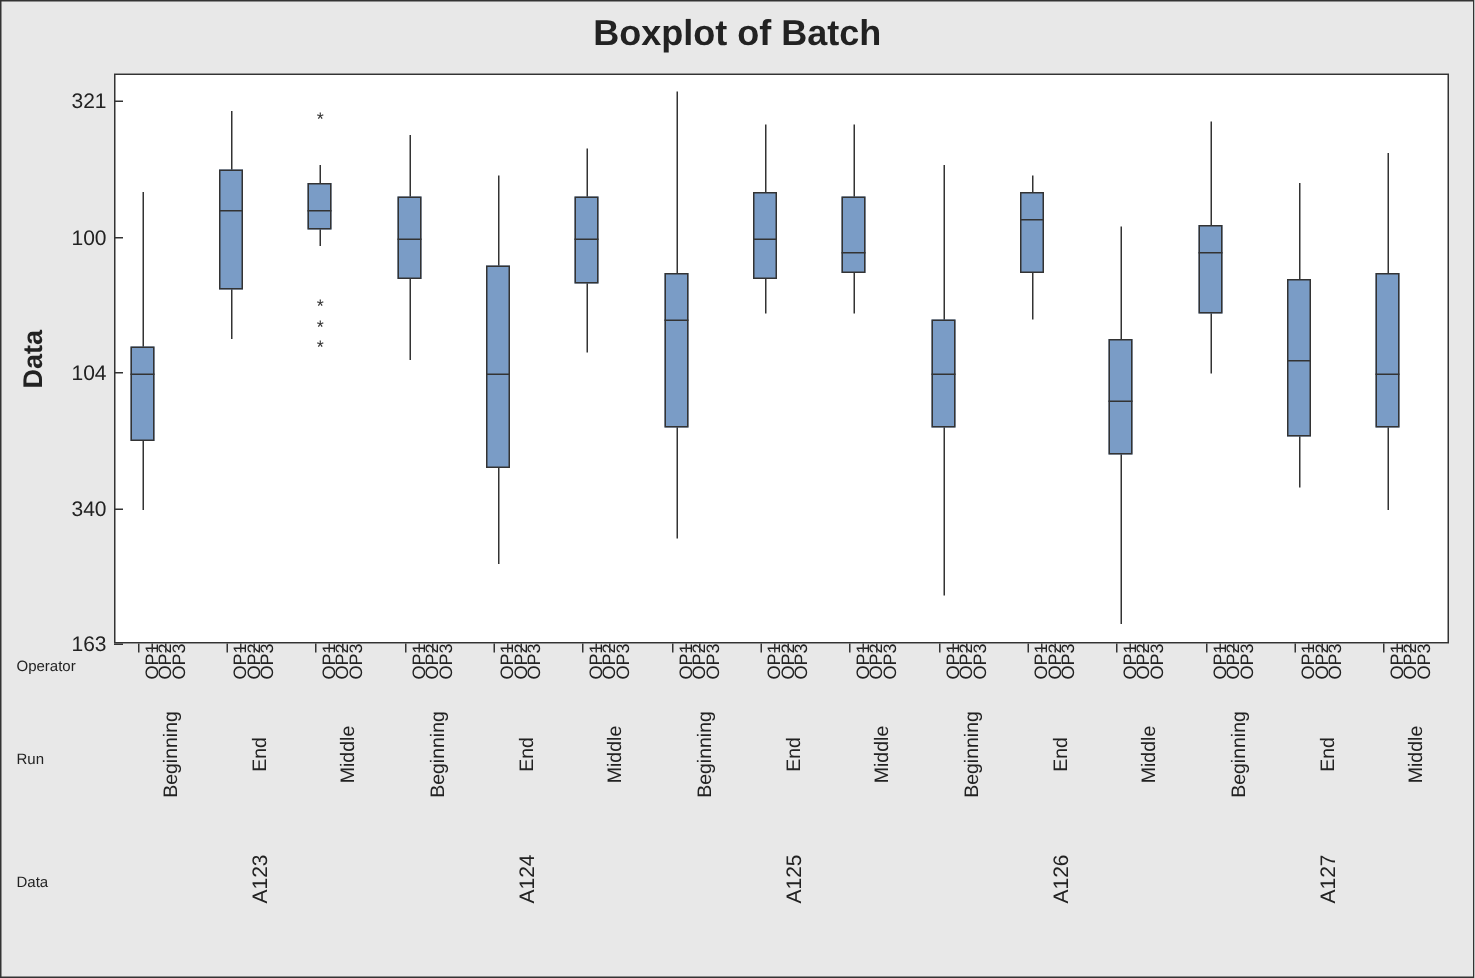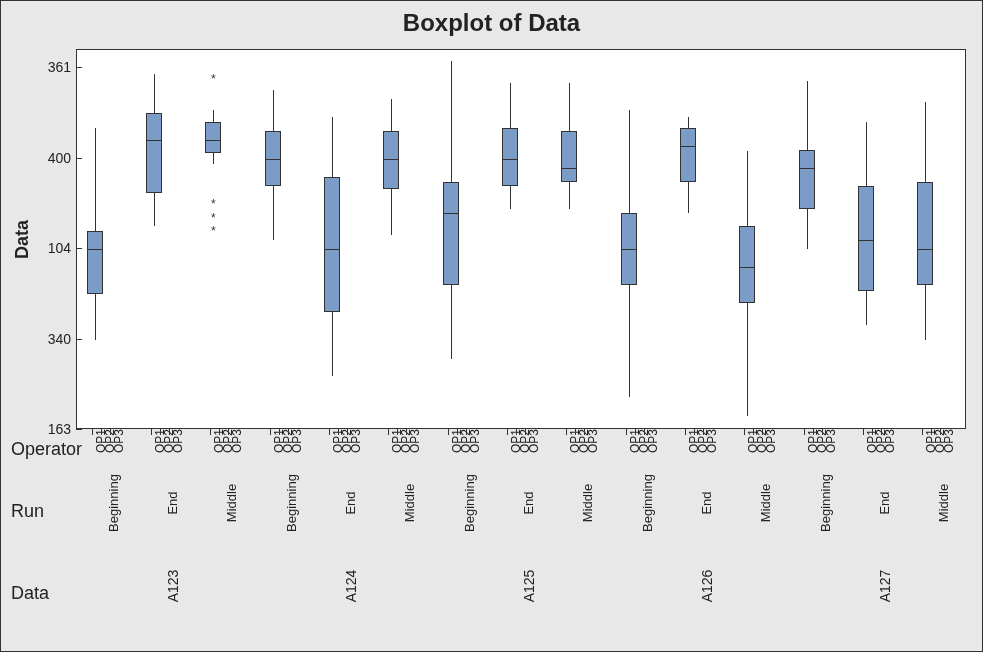--- a/index.html
+++ b/index.html
@@ -106,21 +106,21 @@
     top: 585px;
     font-size: 14px;
     color: #222;
     transform: rotate(-90deg) translate(-50%, 0);
     transform-origin: left top;
     white-space: nowrap;
   }
   .row-label {
     position: absolute;
     left: 10px;
-    font-size: 18px;
+    font-size: 10px;
     color: #222;
   }
   .box {
     position: absolute;
     background: #7a9cc6;
     border: 1px solid #333;
     box-sizing: border-box;
   }
   .whisker {
     position: absolute;
@@ -138,32 +138,32 @@
     line-height: 1;
     color: #333;
     transform: translate(-50%, -50%);
   }
 </style>
 </head>
 <body>
 
 <div class="frame">
 
-  <div class="title">Boxplot of Data</div>
+  <div class="title">Boxplot of Batch</div>
 
   <div class="y-axis-label">
     <span>Data</span>
   </div>
 
   <div class="y-ticks" id="y-ticks">
       <div class="y-tick-label" style="top: 380px;">163</div>
       <div class="y-tick-label" style="top: 289.524px;">340</div>
       <div class="y-tick-label" style="top: 199.048px;">104</div>
-      <div class="y-tick-label" style="top: 108.571px;">400</div>
-      <div class="y-tick-label" style="top: 18.0952px;">361</div>
+      <div class="y-tick-label" style="top: 108.571px;">100</div>
+      <div class="y-tick-label" style="top: 18.0952px;">321</div>
     </div>
 
   <div class="plot-area" id="plot-area">
       <div class="whisker" style="left: 17.8px; top: 77.8095px; height: 211.714px;"></div>
       <div class="box" style="left: 9.8px; top: 180.952px; width: 16px; height: 63.3333px;"></div>
       <div class="median" style="left: 9.8px; top: 199.048px; width: 16px;"></div>
       <div class="whisker" style="left: 77.1333px; top: 23.5238px; height: 152px;"></div>
       <div class="box" style="left: 69.1333px; top: 63.3333px; width: 16px; height: 79.619px;"></div>
       <div class="median" style="left: 69.1333px; top: 90.4762px; width: 16px;"></div>
       <div class="whisker" style="left: 136.467px; top: 59.7143px; height: 54.2857px;"></div>

